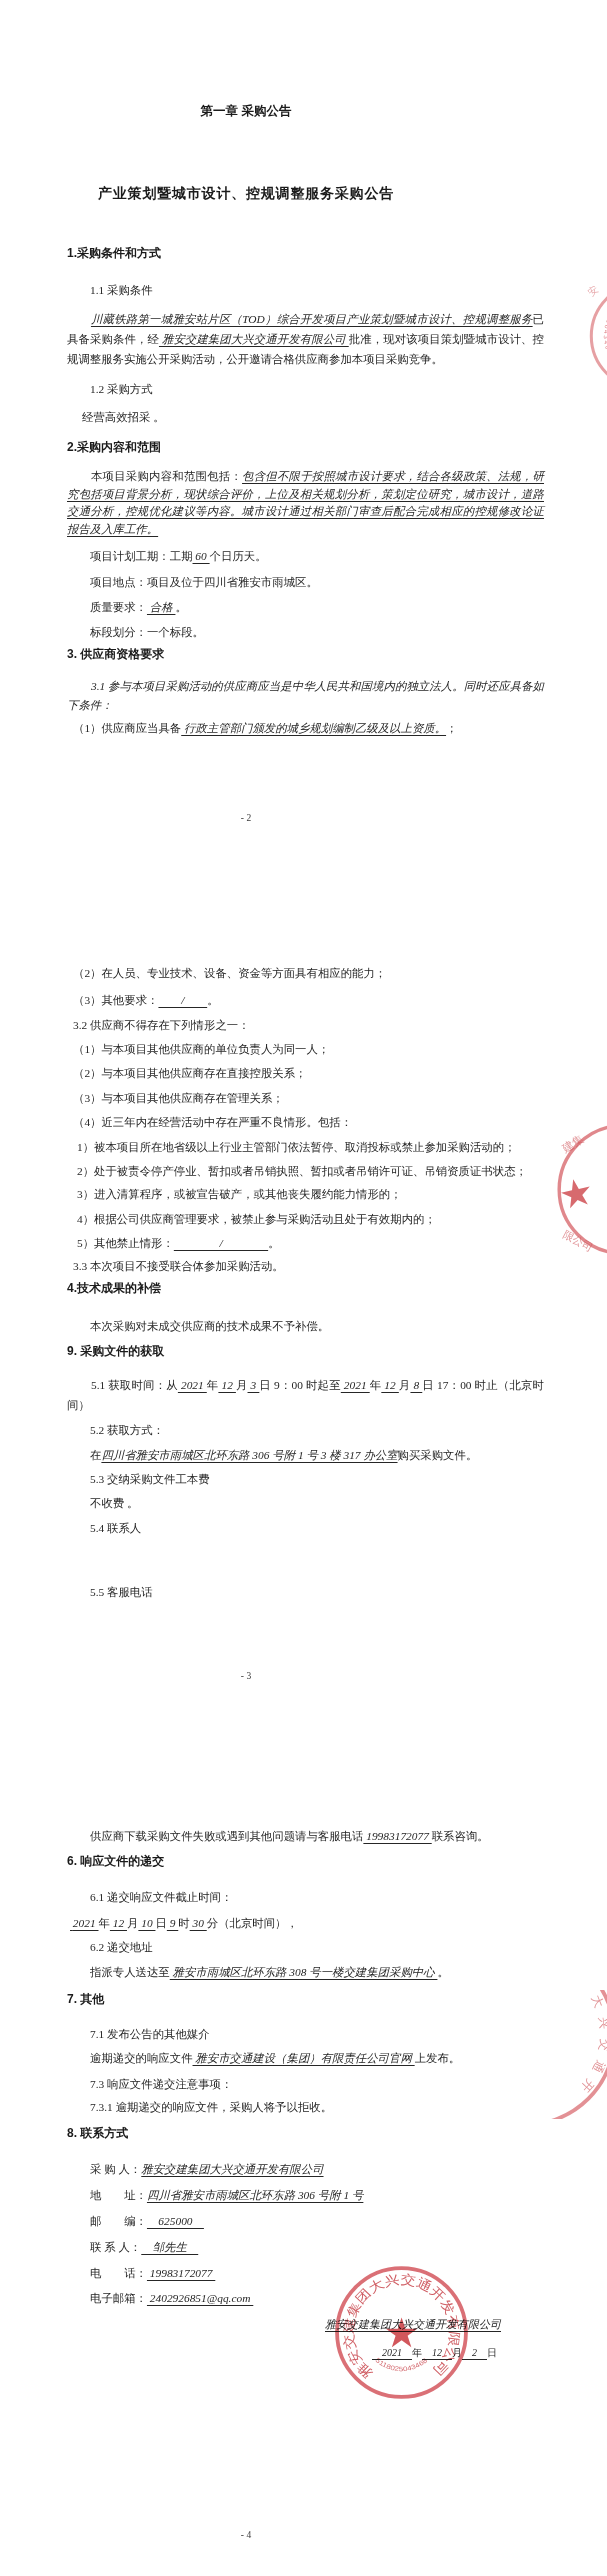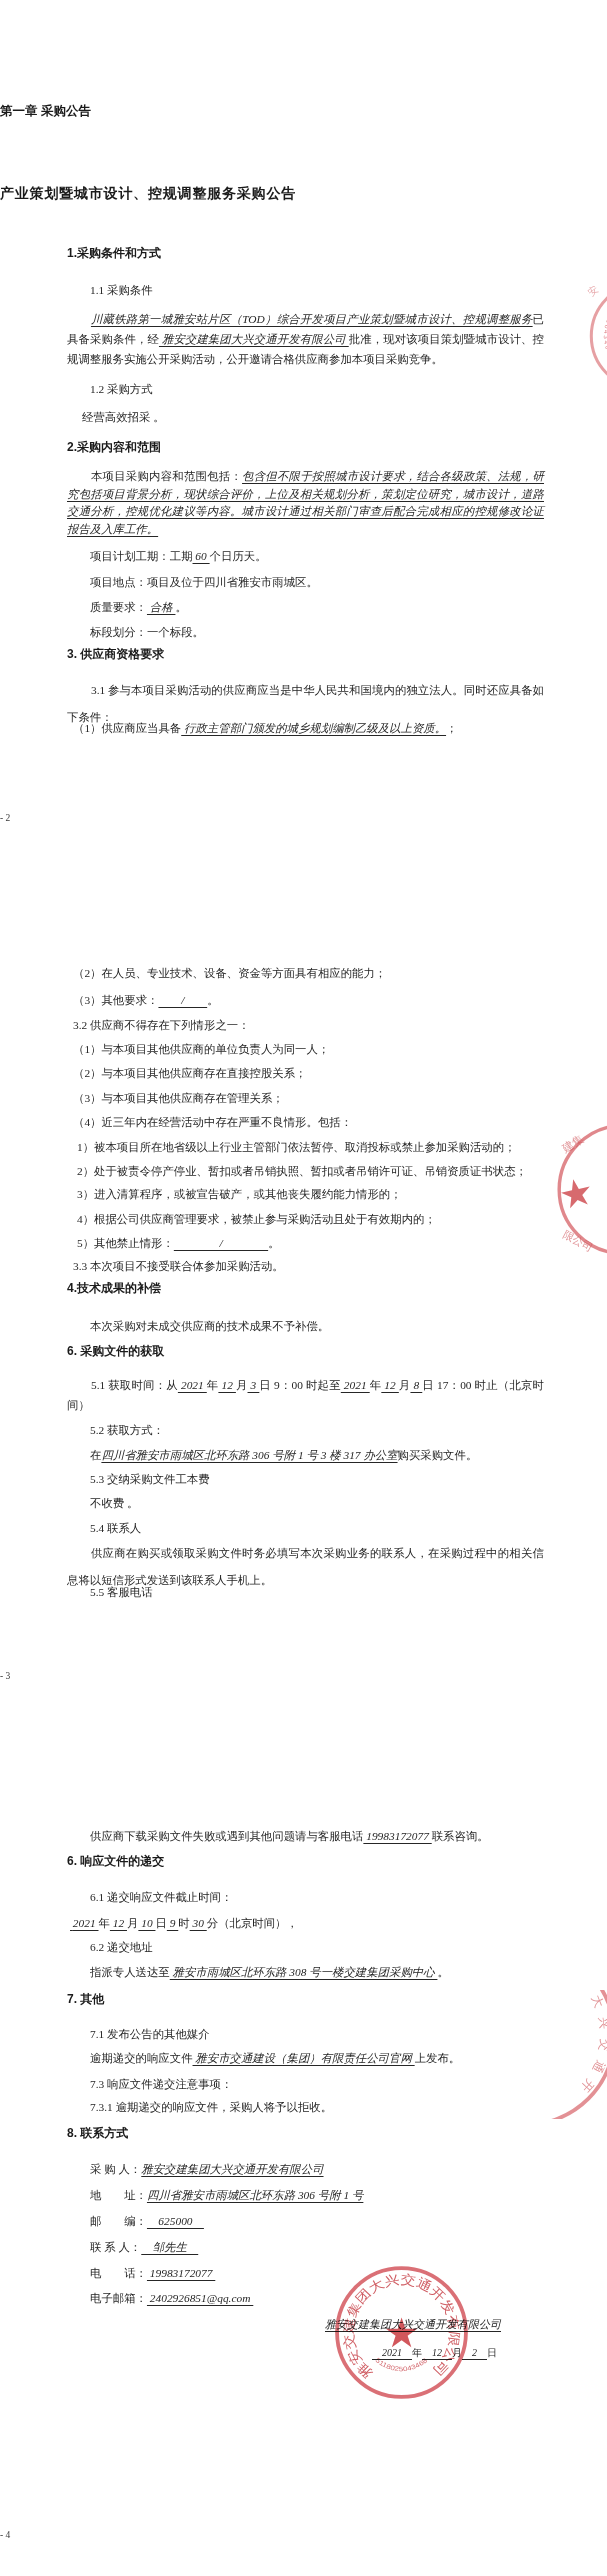--- a/index.html
+++ b/index.html
@@ -2,24 +2,24 @@
 <html style="font-size:12px"><head>
 <meta charset="utf-8">
 <style>
   html,body{margin:0;padding:0;background:#ffffff;}
   #page{position:relative;width:608px;height:2576px;background:#fff;overflow:hidden;
         font-family:"Liberation Serif","DejaVu Serif",serif;color:#262626;}
   .ln{position:absolute;font-size:11.4px;line-height:16.7px;white-space:nowrap;}
   .wrap{white-space:normal;width:477px;text-align:justify;}
   .ind{text-indent:2.1em;}
   .lh23{line-height:17.5px;}
-  .lh25{line-height:27px;}
+  .lh25{line-height:19px;font-style:italic;}
   .lh26{line-height:20px;}
   .hd{font-family:"Liberation Sans","DejaVu Sans",sans-serif;font-weight:bold;font-size:12px;color:#1b1b1b;}
-  .center{left:0;width:492px;}
+  .center{left:0;width:492px;text-align:center;}
   .h-chapter{font-size:12.5px;}
   .h-main{font-size:14px;letter-spacing:0.8px;}
   .u{text-decoration:underline;text-underline-offset:3px;white-space:pre-wrap;font-style:italic;}
   .pgnum{font-size:9.5px;color:#3a3a3a;}
   .seal{position:absolute;mix-blend-mode:multiply;}
   .seal svg{display:block;}
   .seal text{font-family:"Liberation Sans","DejaVu Sans",sans-serif;}
 </style>
 </head>
 <body>
@@ -62,28 +62,27 @@
   <div class="ln" style="top:1139px;left:77px">1）被本项目所在地省级以上行业主管部门依法暂停、取消投标或禁止参加采购活动的；</div>
   <div class="ln" style="top:1163px;left:77px">2）处于被责令停产停业、暂扣或者吊销执照、暂扣或者吊销许可证、吊销资质证书状态；</div>
   <div class="ln" style="top:1186px;left:77px">3）进入清算程序，或被宣告破产，或其他丧失履约能力情形的；</div>
   <div class="ln" style="top:1211px;left:77px">4）根据公司供应商管理要求，被禁止参与采购活动且处于有效期内的；</div>
   <div class="ln" style="top:1235px;left:77px"><span>5）其他禁止情形：</span><span class="u">　　　　/　　　　</span><span>。</span></div>
   <div class="ln" style="top:1258px;left:73px">3.3 本次项目不接受联合体参加采购活动。</div>
 
   <div class="ln hd" style="top:1280px;left:67px">4.技术成果的补偿</div>
   <div class="ln" style="top:1318px;left:90px">本次采购对未成交供应商的技术成果不予补偿。</div>
 
-  <div class="ln hd" style="top:1343px;left:67px">6. 采购文件的获取</div>
+  <div class="ln hd" style="top:1343px;left:67px">9. 采购文件的获取</div>
   <div class="ln wrap lh26" style="top:1375px;left:67px;text-indent:2.1em"><span>5.1 获取时间：从</span><span class="u"> 2021 </span><span>年</span><span class="u"> 12 </span><span>月</span><span class="u"> 3 </span><span>日 9：00 时起至</span><span class="u"> 2021 </span><span>年</span><span class="u"> 12 </span><span>月</span><span class="u"> 8 </span><span>日 17：00 时止（北京时间）</span></div>
   <div class="ln" style="top:1422px;left:90px">5.2 获取方式：</div>
   <div class="ln" style="top:1447px;left:90px"><span>在</span><span class="u">四川省雅安市雨城区北环东路 306 号附 1 号 3 楼 317 办公室</span><span>购买采购文件。</span></div>
   <div class="ln" style="top:1471px;left:90px">5.3 交纳采购文件工本费</div>
   <div class="ln" style="top:1495px;left:90px">不收费 。</div>
   <div class="ln" style="top:1520px;left:90px">5.4 联系人</div>
-  <div class="ln wrap ind lh25" style="top:1540px;left:67px">供应商在购买或领取采购文件时务必填写本次采购业务的联系人，在采购过程中的相关信息将以短信形式发送到该联系人手机上。</div>
   <div class="ln" style="top:1584px;left:90px">5.5 客服电话</div>
 
   <div class="ln center pgnum" style="top:1668px">- 3</div>
 
   <div class="ln" style="top:1828px;left:90px"><span>供应商下载采购文件失败或遇到其他问题请与客服电话</span><span class="u"> 19983172077 </span><span>联系咨询。</span></div>
 
   <div class="ln hd" style="top:1853px;left:67px">6. 响应文件的递交</div>
   <div class="ln" style="top:1889px;left:90px">6.1 递交响应文件截止时间：</div>
   <div class="ln" style="top:1915px;left:70px"><span class="u"> 2021 </span><span>年</span><span class="u"> 12 </span><span>月</span><span class="u"> 10 </span><span>日</span><span class="u"> 9 </span><span>时</span><span class="u"> 30 </span><span>分（北京时间），</span></div>
   <div class="ln" style="top:1939px;left:90px">6.2 递交地址</div>

